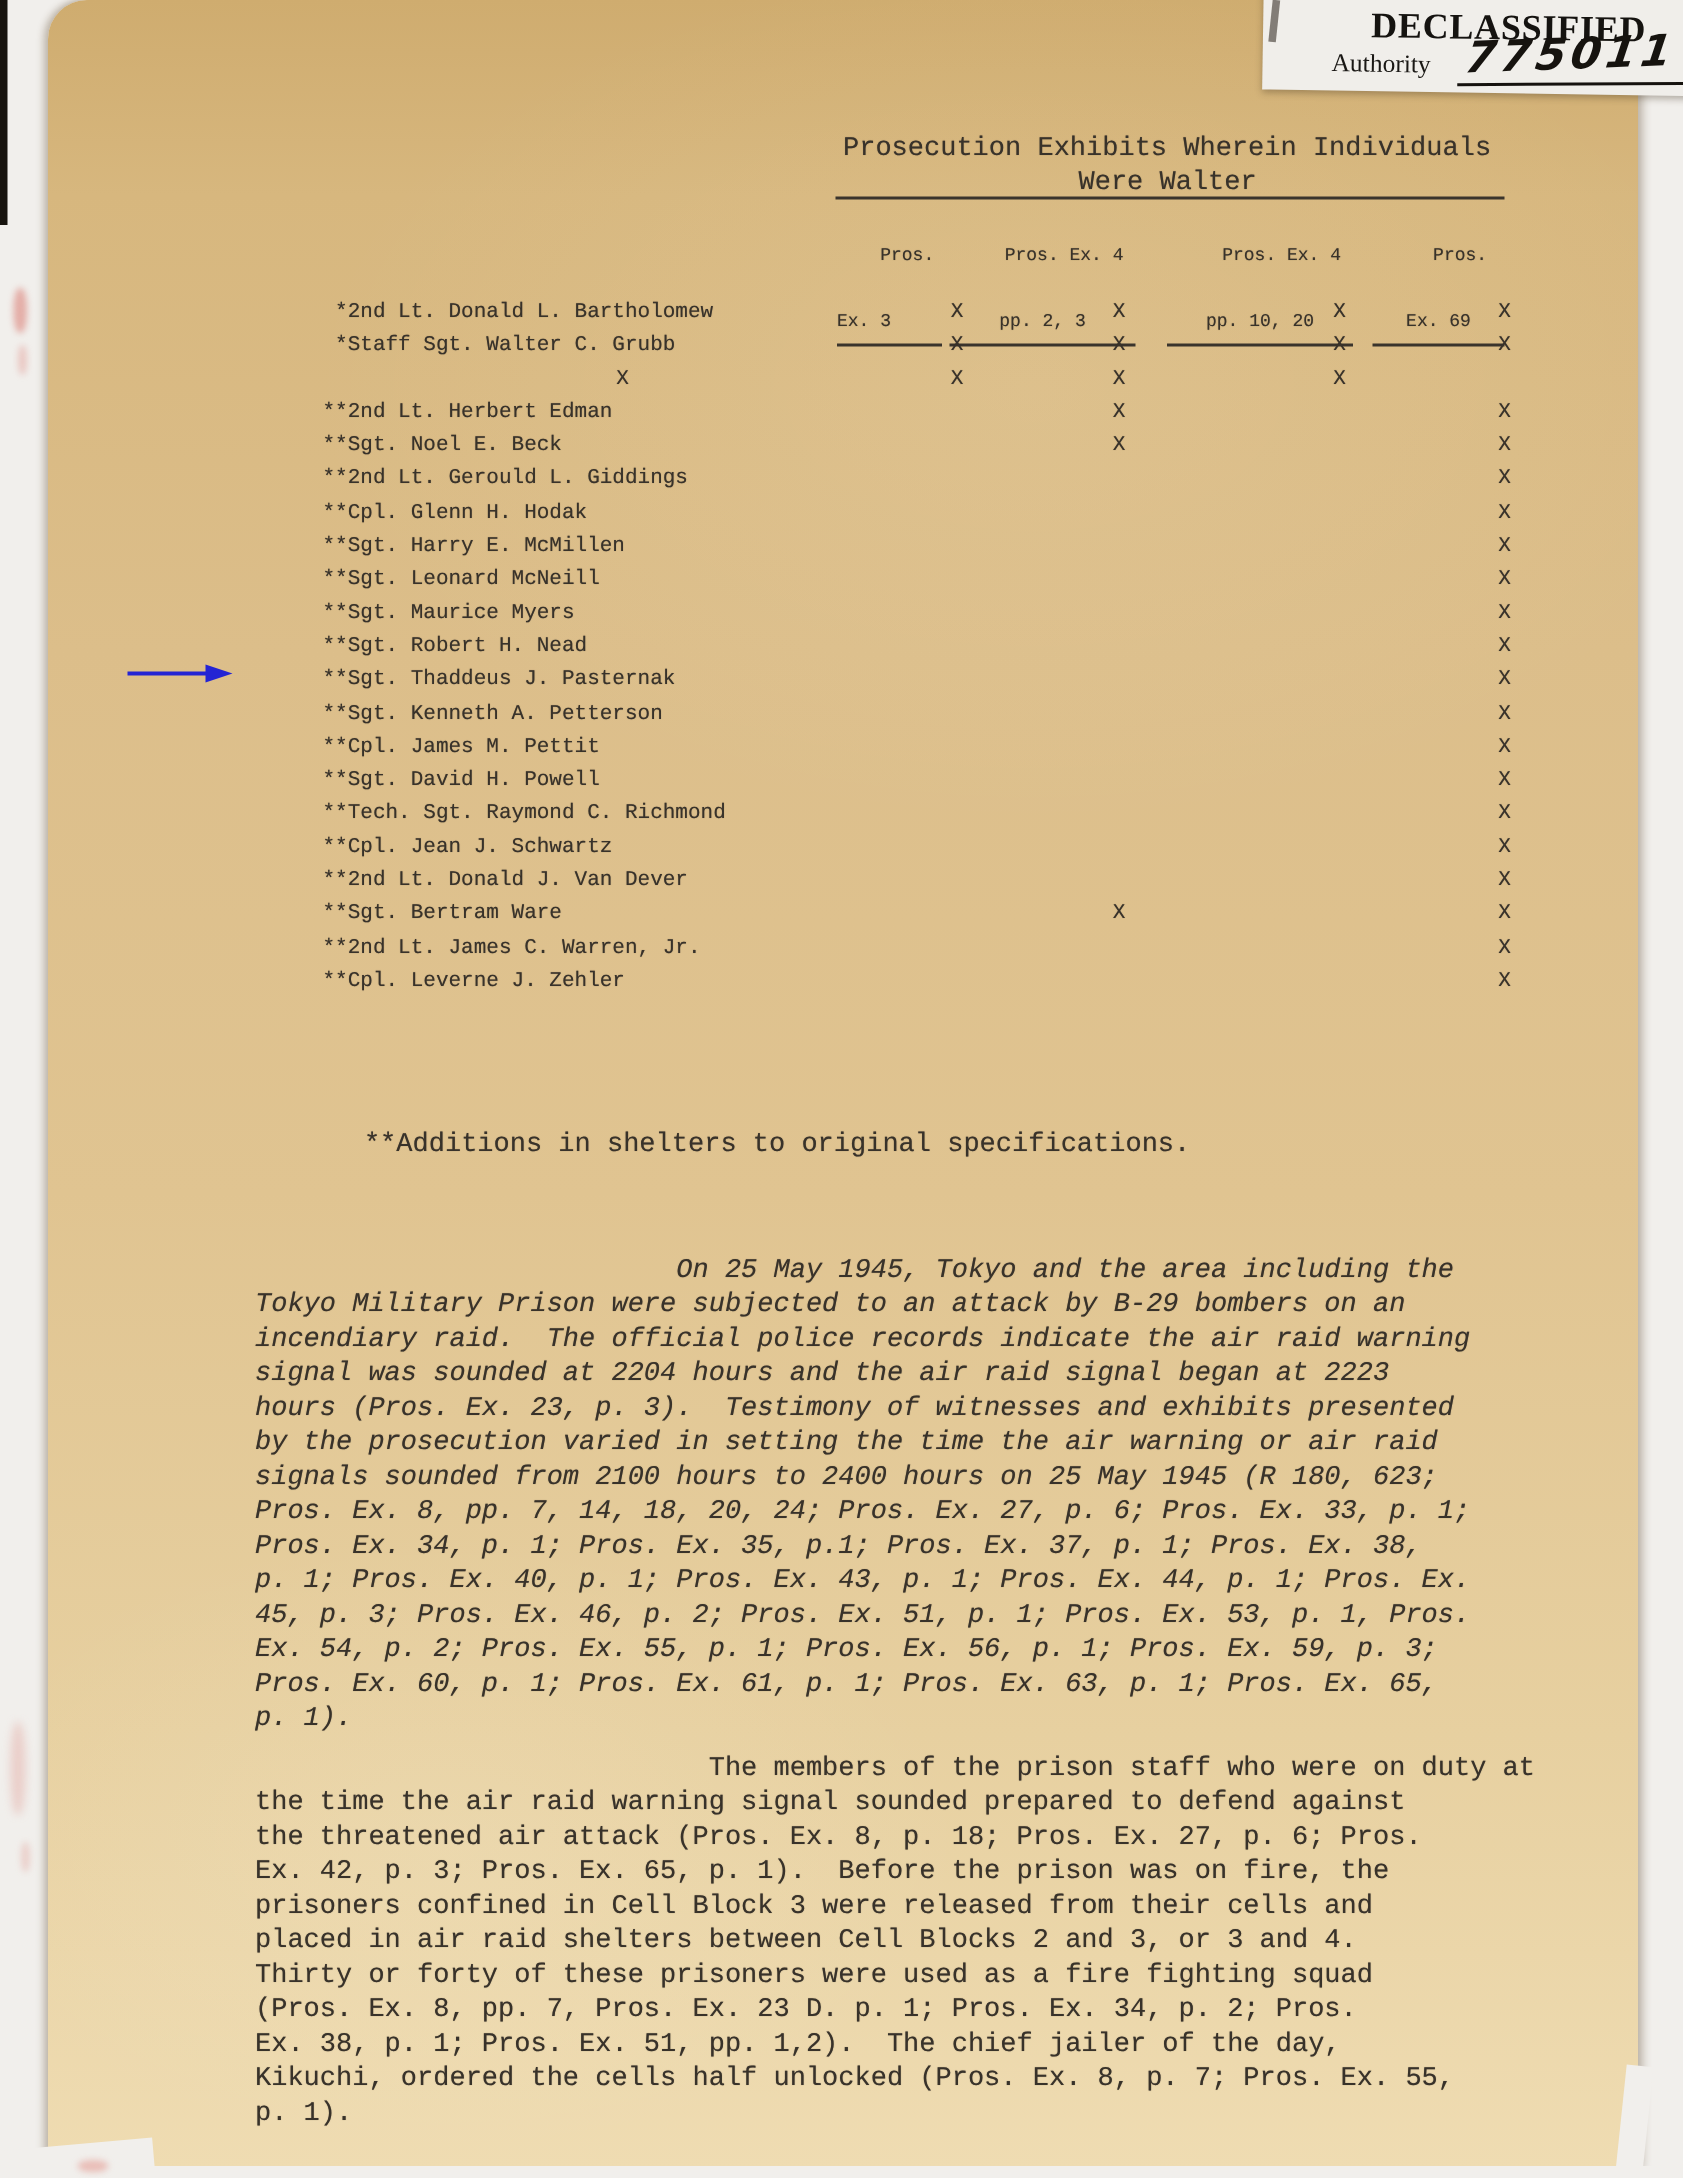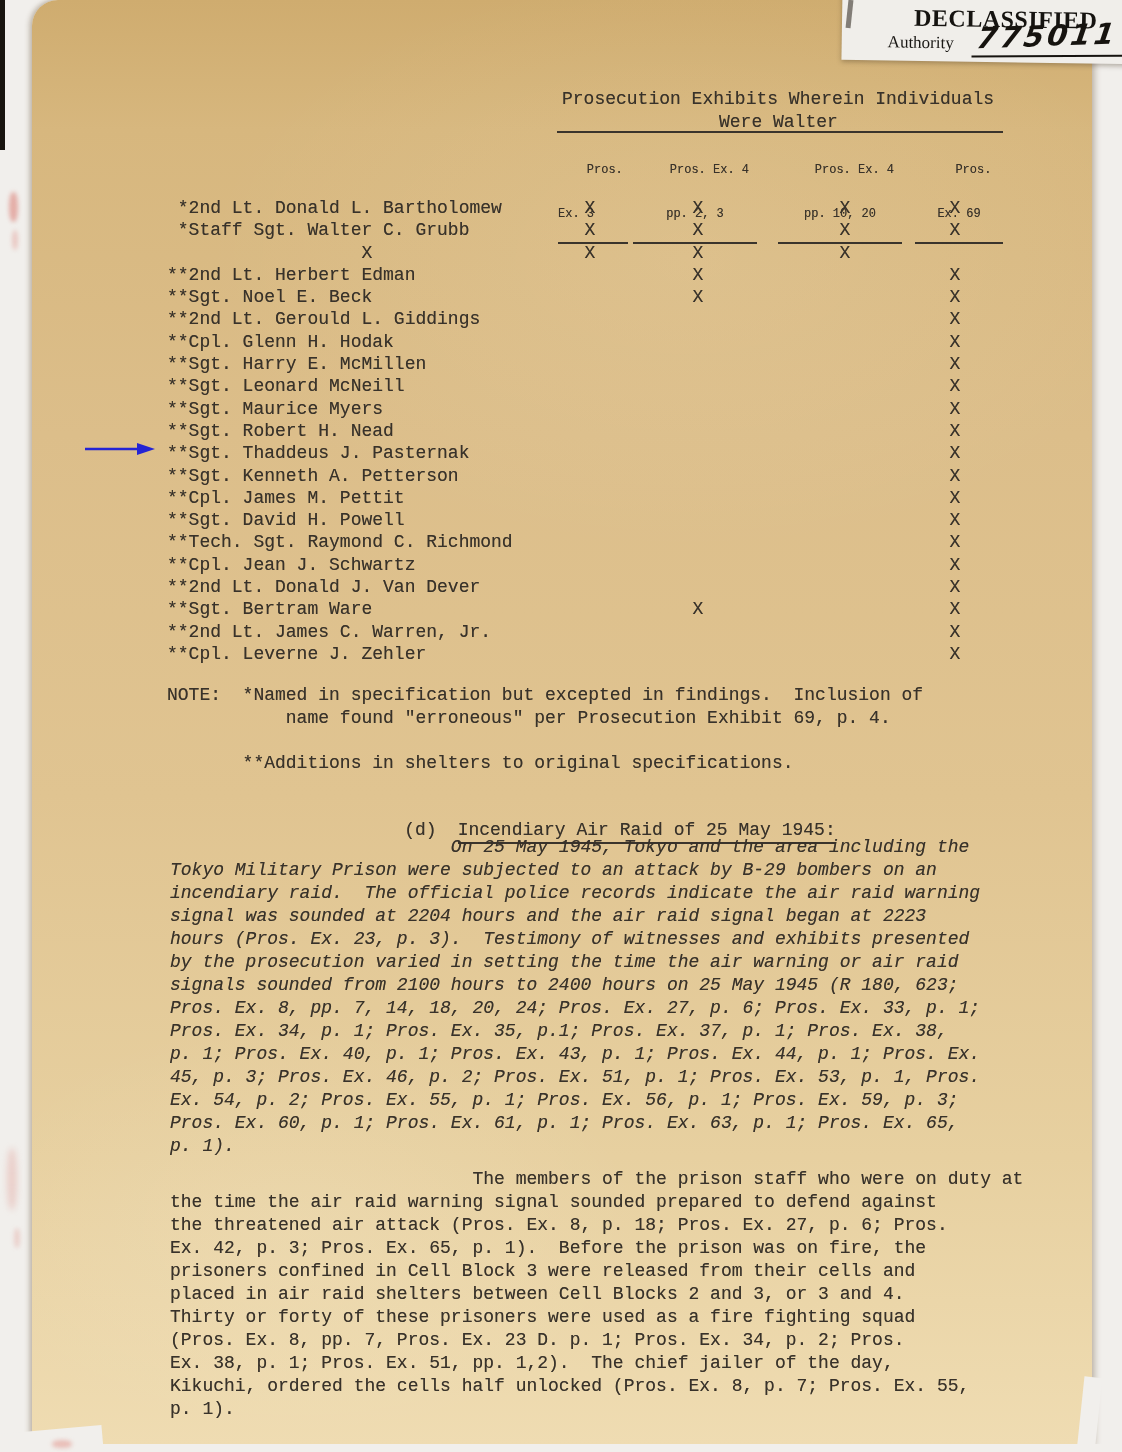--- a/index.html
+++ b/index.html
@@ -10,26 +10,26 @@
           radial-gradient(ellipse 700px 420px at 62% 18%, rgba(255,245,220,0.10), rgba(0,0,0,0) 70%),
           radial-gradient(ellipse 500px 300px at 25% 85%, rgba(255,250,235,0.12), rgba(0,0,0,0) 70%),
           linear-gradient(180deg,#cfac6f 0%,#d7b77e 9%,#dcbe8a 30%,#e0c491 55%,#e7d0a0 80%,#efdcb2 100%);
         border-radius:26px 8px 0 0;
         box-shadow:-3px 0 5px rgba(90,70,40,.28), 3px 0 6px rgba(90,70,40,.33);}
   .t{position:absolute;white-space:pre;font-size:18px;line-height:23px;
      text-shadow:0 0 .6px rgba(56,50,42,.55);}
   
   .hcol{position:absolute;top:137px;text-align:center;font-size:12px;line-height:22px;white-space:pre;
         text-shadow:0 0 .6px rgba(56,50,42,.55);}
-  .hcol .u{display:block;border-bottom:2px solid #3a342c;padding-bottom:17px;}
+  .hcol .u{display:block;border-bottom:2px solid #3a342c;padding-bottom:4px;}
   .rule{position:absolute;background:#3a342c;}
   
   .trows{position:absolute;left:167px;top:197px;}
   .trow{display:grid;grid-template-columns:400px 46px 170px 124px 96px;height:22.3px;
-        line-height:22.3px;font-size:18px;white-space:pre;text-shadow:0 0 .6px rgba(56,50,42,.55);}
+        line-height:22.3px;font-size:14px;white-space:pre;text-shadow:0 0 .6px rgba(56,50,42,.55);margin-left:48px;}
   .tmark{text-align:center;}
   
   .heading{position:absolute;left:361px;top:796px;font-size:18px;line-height:23px;white-space:pre;
            text-shadow:0 0 .6px rgba(56,50,42,.55);}
   .heading .pre{margin-right:21px;}
   .heading .ttl{border-bottom:2px solid #3a342c;padding-bottom:2px;}
   
   .stamp{position:absolute;left:842px;top:-14px;width:300px;height:76px;background:#f0eeea;
          transform:rotate(0.9deg);box-shadow:0 2px 5px rgba(60,45,25,.35);}
   .stamp-title{position:absolute;left:72px;top:20px;font-family:"Liberation Serif","DejaVu Serif",serif;
@@ -105,27 +105,22 @@
       <div class="trow"><div class="tname">**Sgt. Bertram Ware</div><div class="tmark"></div><div class="tmark">X</div><div class="tmark"></div><div class="tmark">X</div></div>
       <div class="trow"><div class="tname">**2nd Lt. James C. Warren, Jr.</div><div class="tmark"></div><div class="tmark"></div><div class="tmark"></div><div class="tmark">X</div></div>
       <div class="trow"><div class="tname">**Cpl. Leverne J. Zehler</div><div class="tmark"></div><div class="tmark"></div><div class="tmark"></div><div class="tmark">X</div></div>
     </div>
 
   <svg class="arrow" width="76" height="22">
     <line x1="3" y1="11" x2="56" y2="11" stroke="#2424d4" stroke-width="2.6"></line>
     <polygon points="55,5 73,11 55,17" fill="#2424d4"></polygon>
   </svg>
 
-  <div class="t" style="left:167px;top:684px;">NOTE:  *Named in specification but excepted in findings.  Inclusion of
-           name found "erroneous" per Prosecution Exhibit 69, p. 4.</div>
   <div class="t" style="left:167px;top:752px;">       **Additions in shelters to original specifications.</div>
 
-  <div class="heading">
-    <span class="pre">(d)</span><span class="ttl">Incendiary Air Raid of 25 May 1945:</span>
-  </div>
 
   <div class="t" style="left:170px;top:836px;font-style:italic;">                          On 25 May 1945, Tokyo and the area including the
 Tokyo Military Prison were subjected to an attack by B-29 bombers on an
 incendiary raid.  The official police records indicate the air raid warning
 signal was sounded at 2204 hours and the air raid signal began at 2223
 hours (Pros. Ex. 23, p. 3).  Testimony of witnesses and exhibits presented
 by the prosecution varied in setting the time the air warning or air raid
 signals sounded from 2100 hours to 2400 hours on 25 May 1945 (R 180, 623;
 Pros. Ex. 8, pp. 7, 14, 18, 20, 24; Pros. Ex. 27, p. 6; Pros. Ex. 33, p. 1;
 Pros. Ex. 34, p. 1; Pros. Ex. 35, p.1; Pros. Ex. 37, p. 1; Pros. Ex. 38,

